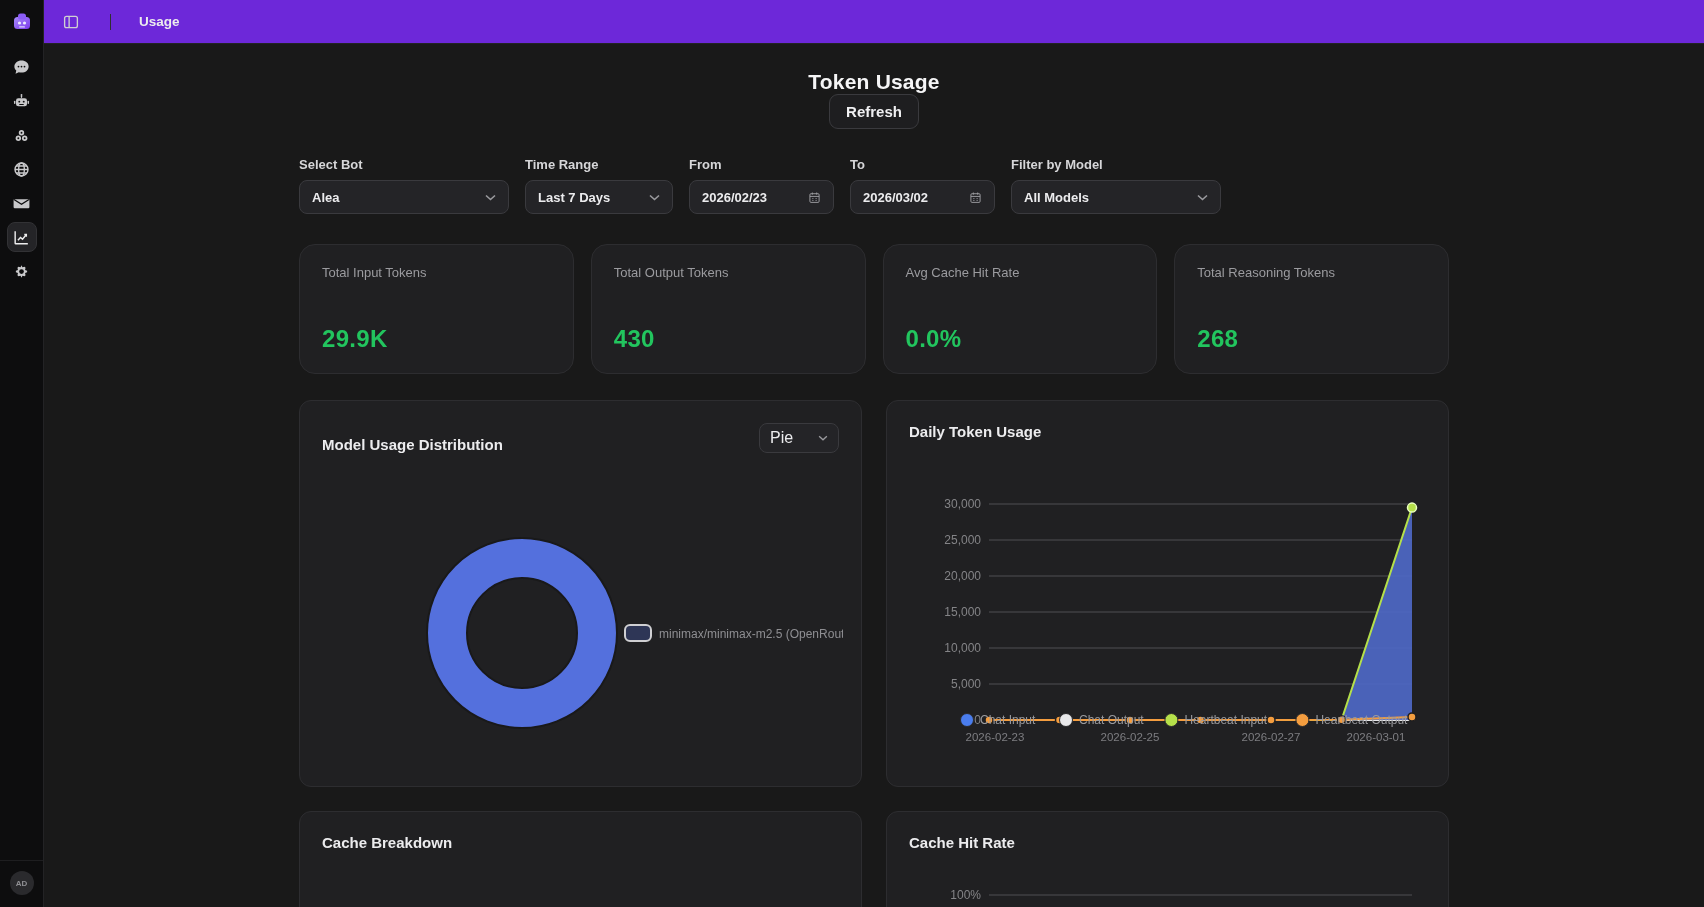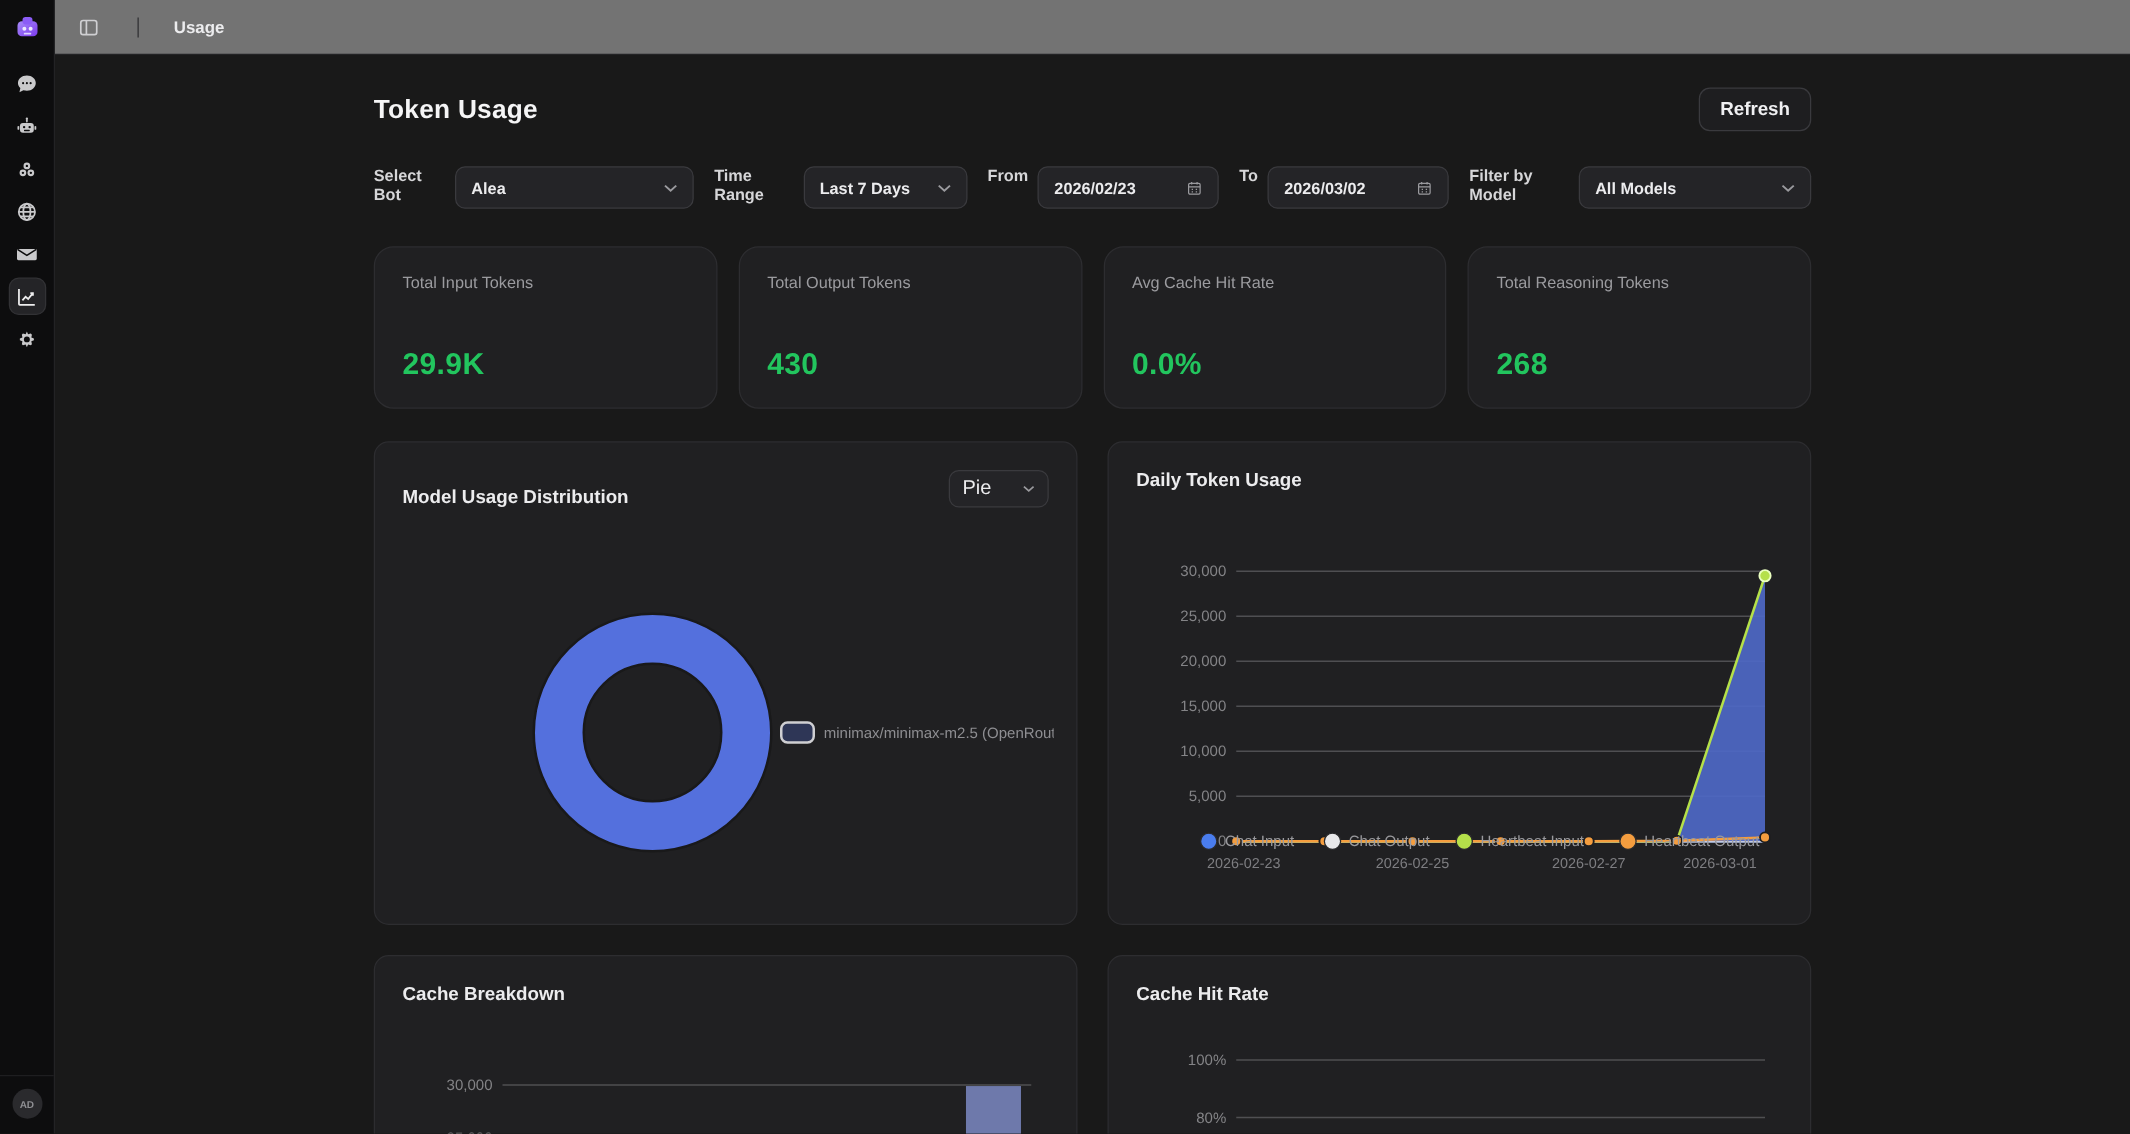--- a/index.html
+++ b/index.html
@@ -15,37 +15,37 @@
   .nav-btn { width:30px; height:30px; border-radius:8px; display:flex; align-items:center;
     justify-content:center; color:#c9c9cb; cursor:pointer; background:transparent; border:none; }
   .nav-btn.active { background:#242427; border:1px solid #323235; color:#ededee; }
   .sidebar-footer { width:100%; border-top:1px solid #1e1e20; padding:10px 0 12px;
     display:flex; justify-content:center; }
   .avatar { width:24px; height:24px; border-radius:50%; background:#2a2a2d; color:#8f8f93;
     font-size:8px; font-weight:700; display:flex; align-items:center; justify-content:center; }
 
   
   .main { flex:1; display:flex; flex-direction:column; min-width:0; }
-  .topbar { height:44px; background:#737373; border-bottom:1px solid #232325;
+  .topbar { height:44px; background:#6d28d9; border-bottom:1px solid #232325;
     display:flex; align-items:center; padding:0 16px; gap:28px; flex-shrink:0;text-align:right; }
   .topbar .vdiv { width:1px; height:16px; background:#2f2f32; }
   .topbar-title { font-size:13.5px; font-weight:700; color:#ececee; }
   .toggle-btn { background:none; border:none; color:#cfcfd2; display:flex; cursor:pointer; padding:2px; }
 
   .content { flex:1; overflow:hidden; background:#191919; }
   .container { width:1150px; margin:0 auto; padding-top:26px; }
 
-  .page-head { display:flex; align-items:center; justify-content:space-between; margin-bottom:28px; }
+  .page-head { display:flex; align-items:center; justify-content:space-between; margin-bottom:28px;flex-direction:column; }
   .page-title { font-size:21px; font-weight:700; color:#f5f5f6; letter-spacing:.2px; }
   .btn { background:#1e1e20; border:1px solid #3a3a3e; color:#f0f0f2; font-size:15px; font-weight:600;
     border-radius:9px; padding:8px 16px; cursor:pointer; font-family:inherit; }
 
   
   .filters { display:flex; gap:16px; margin-bottom:30px; }
-  .fgroup { display:flex; gap:8px; }
+  .fgroup { display:flex; flex-direction:column; gap:8px; }
   .flabel { font-size:13px; font-weight:600; color:#d6d6d8; }
   .control { height:34px; background:#242427; border:1px solid #3a3a3e; border-radius:8px;
     display:flex; align-items:center; justify-content:space-between; padding:0 12px; gap:10px;
     font-size:13px; font-weight:600; color:#ececee; cursor:pointer; }
   .w210 { width:210px; } .w148 { width:148px; } .w145 { width:145px; }
   .chev, .cal { color:#9a9a9e; display:flex; }
 
   
   .stats { display:flex; gap:17px; margin-bottom:26px; }
   .stat-card { flex:1; height:130px; background:#202022; border:1px solid #2d2d30; border-radius:16px;

